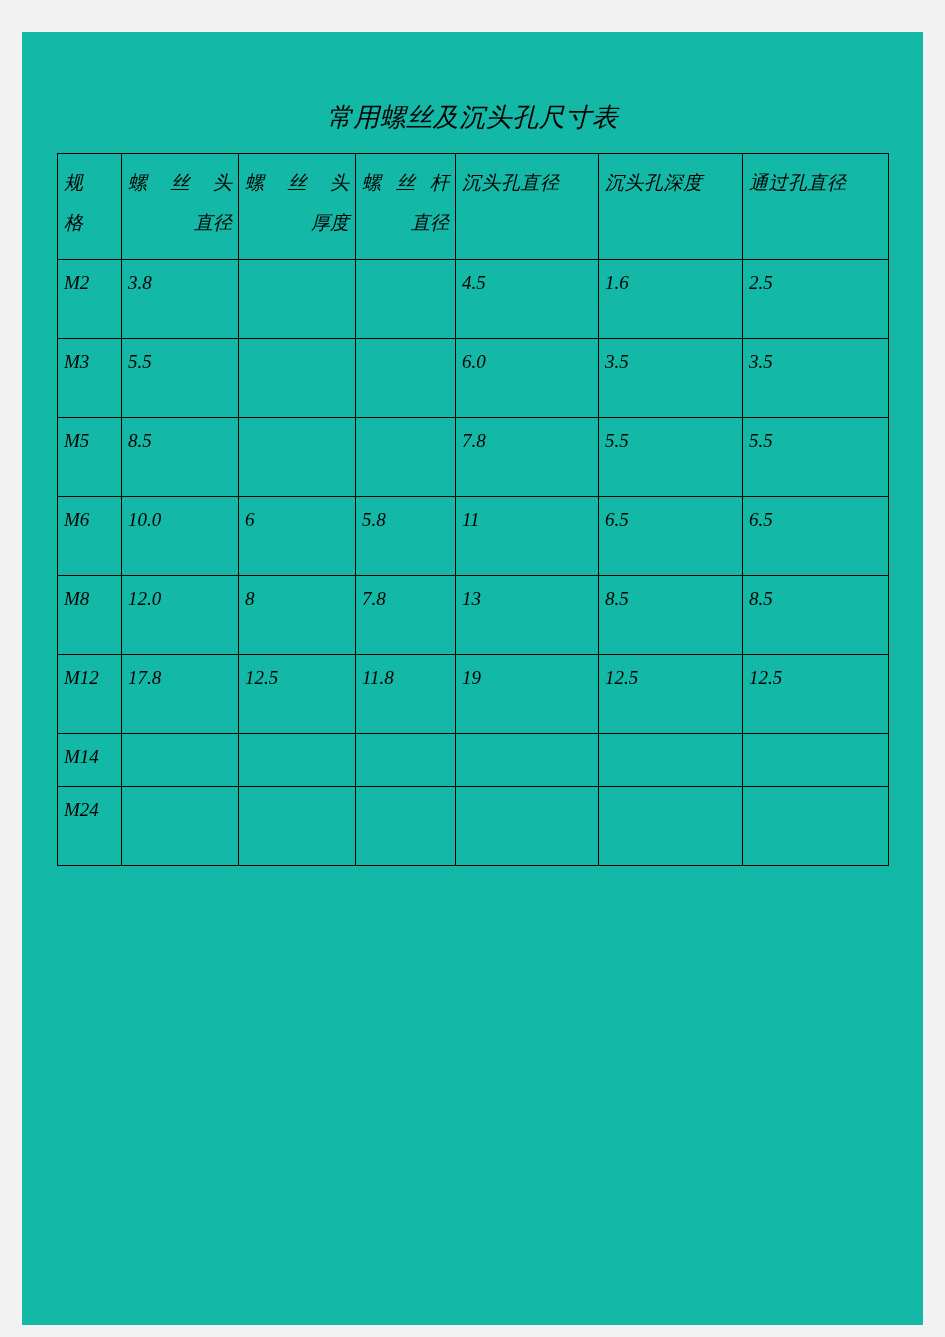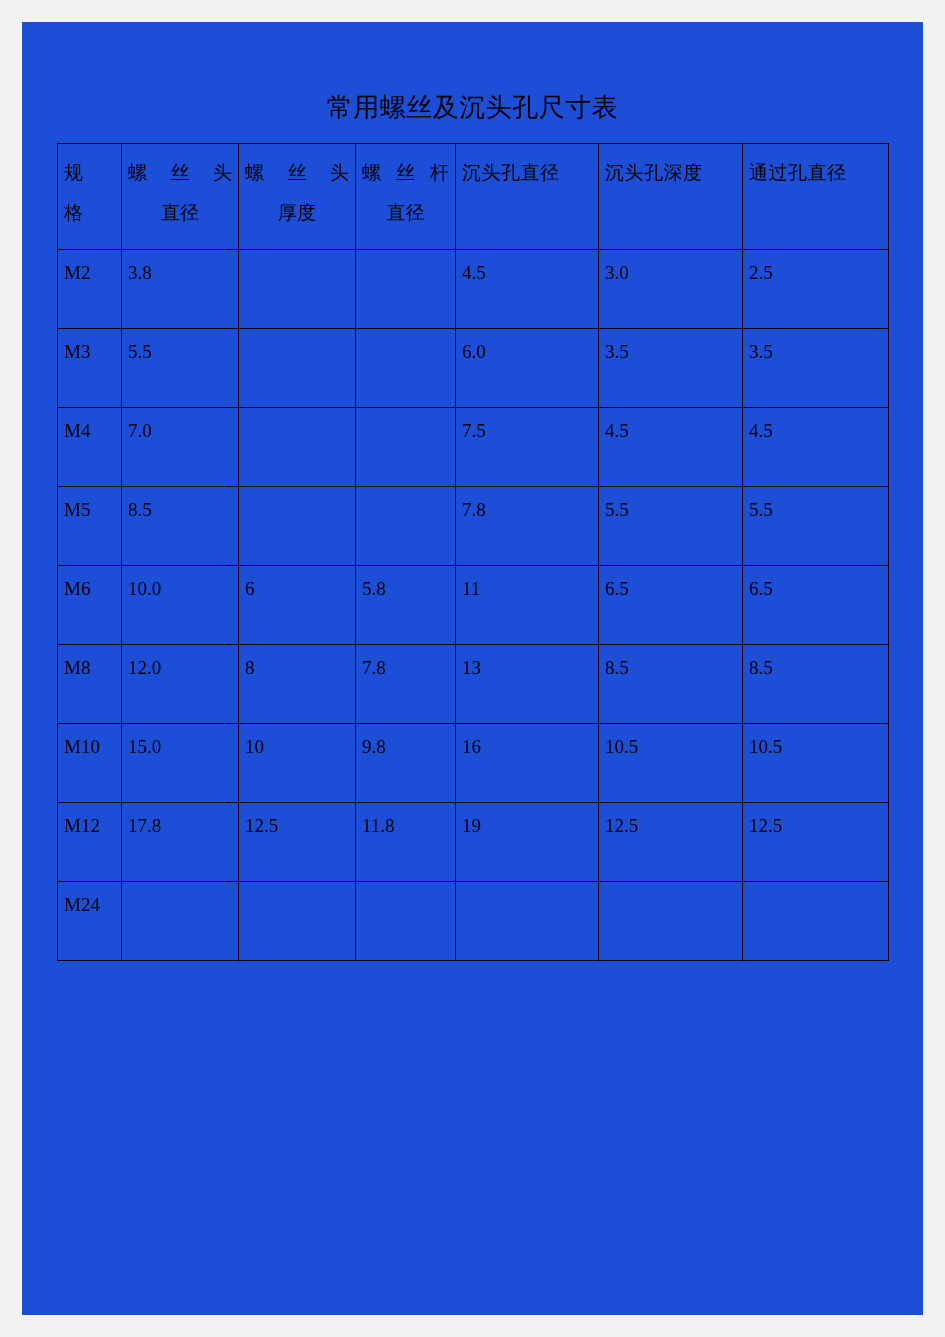--- a/index.html
+++ b/index.html
@@ -9,24 +9,25 @@
   body {
     width: 945px;
     height: 1337px;
     background: #f2f2f2;
     font-family: "Liberation Serif", "DejaVu Serif", serif;
     overflow: hidden;
   }
   .page {
     position: absolute;
     left: 22px;
-    top: 22px;
+    top: 32px;
     width: 901px;
     height: 1293px;
-    background: #1d4ed8;
+    background: #14b8a6;
+    font-style: italic;
   }
   .doc-title {
     position: absolute;
     left: 0;
     top: 70px;
     width: 901px;
     text-align: center;
     font-size: 26px;
     line-height: 32px;
     color: #000000;
@@ -63,21 +64,21 @@
     padding-top: 9px;
   }
   tr.hdr .jx {
     display: block;
     text-align: justify;
     text-align-last: justify;
     line-height: 40px;
   }
   tr.hdr .jl {
     display: block;
-    text-align: center;
+    text-align: right;
     line-height: 40px;
   }
   tr.hdr .plain {
     display: block;
     line-height: 40px;
     white-space: nowrap;
     letter-spacing: 0.5px;
   }
   tr.r-tall td { height: 70px; }
   tr.r-short td { height: 44px; }
@@ -128,40 +129,31 @@
         <td>
           <span class="plain">通过孔直径</span>
         </td>
       </tr>
     <tr class="r-tall">
           <td class="spec">M2</td>
           <td class="val">3.8</td>
           <td class="val"></td>
           <td class="val"></td>
           <td class="val">4.5</td>
-          <td class="val">3.0</td>
+          <td class="val">1.6</td>
           <td class="val">2.5</td>
         </tr>
         <tr class="r-tall">
           <td class="spec">M3</td>
           <td class="val">5.5</td>
           <td class="val"></td>
           <td class="val"></td>
           <td class="val">6.0</td>
           <td class="val">3.5</td>
           <td class="val">3.5</td>
-        </tr>
-        <tr class="r-tall">
-          <td class="spec">M4</td>
-          <td class="val">7.0</td>
-          <td class="val"></td>
-          <td class="val"></td>
-          <td class="val">7.5</td>
-          <td class="val">4.5</td>
-          <td class="val">4.5</td>
         </tr>
         <tr class="r-tall">
           <td class="spec">M5</td>
           <td class="val">8.5</td>
           <td class="val"></td>
           <td class="val"></td>
           <td class="val">7.8</td>
           <td class="val">5.5</td>
           <td class="val">5.5</td>
         </tr>
@@ -177,37 +169,37 @@
         <tr class="r-tall">
           <td class="spec">M8</td>
           <td class="val">12.0</td>
           <td class="val">8</td>
           <td class="val">7.8</td>
           <td class="val">13</td>
           <td class="val">8.5</td>
           <td class="val">8.5</td>
         </tr>
         <tr class="r-tall">
-          <td class="spec">M10</td>
-          <td class="val">15.0</td>
-          <td class="val">10</td>
-          <td class="val">9.8</td>
-          <td class="val">16</td>
-          <td class="val">10.5</td>
-          <td class="val">10.5</td>
-        </tr>
-        <tr class="r-tall">
           <td class="spec">M12</td>
           <td class="val">17.8</td>
           <td class="val">12.5</td>
           <td class="val">11.8</td>
           <td class="val">19</td>
           <td class="val">12.5</td>
           <td class="val">12.5</td>
         </tr>
+        <tr class="r-short">
+          <td class="spec">M14</td>
+          <td class="val"></td>
+          <td class="val"></td>
+          <td class="val"></td>
+          <td class="val"></td>
+          <td class="val"></td>
+          <td class="val"></td>
+        </tr>
         <tr class="r-tall">
           <td class="spec">M24</td>
           <td class="val"></td>
           <td class="val"></td>
           <td class="val"></td>
           <td class="val"></td>
           <td class="val"></td>
           <td class="val"></td>
         </tr>
       </tbody>

